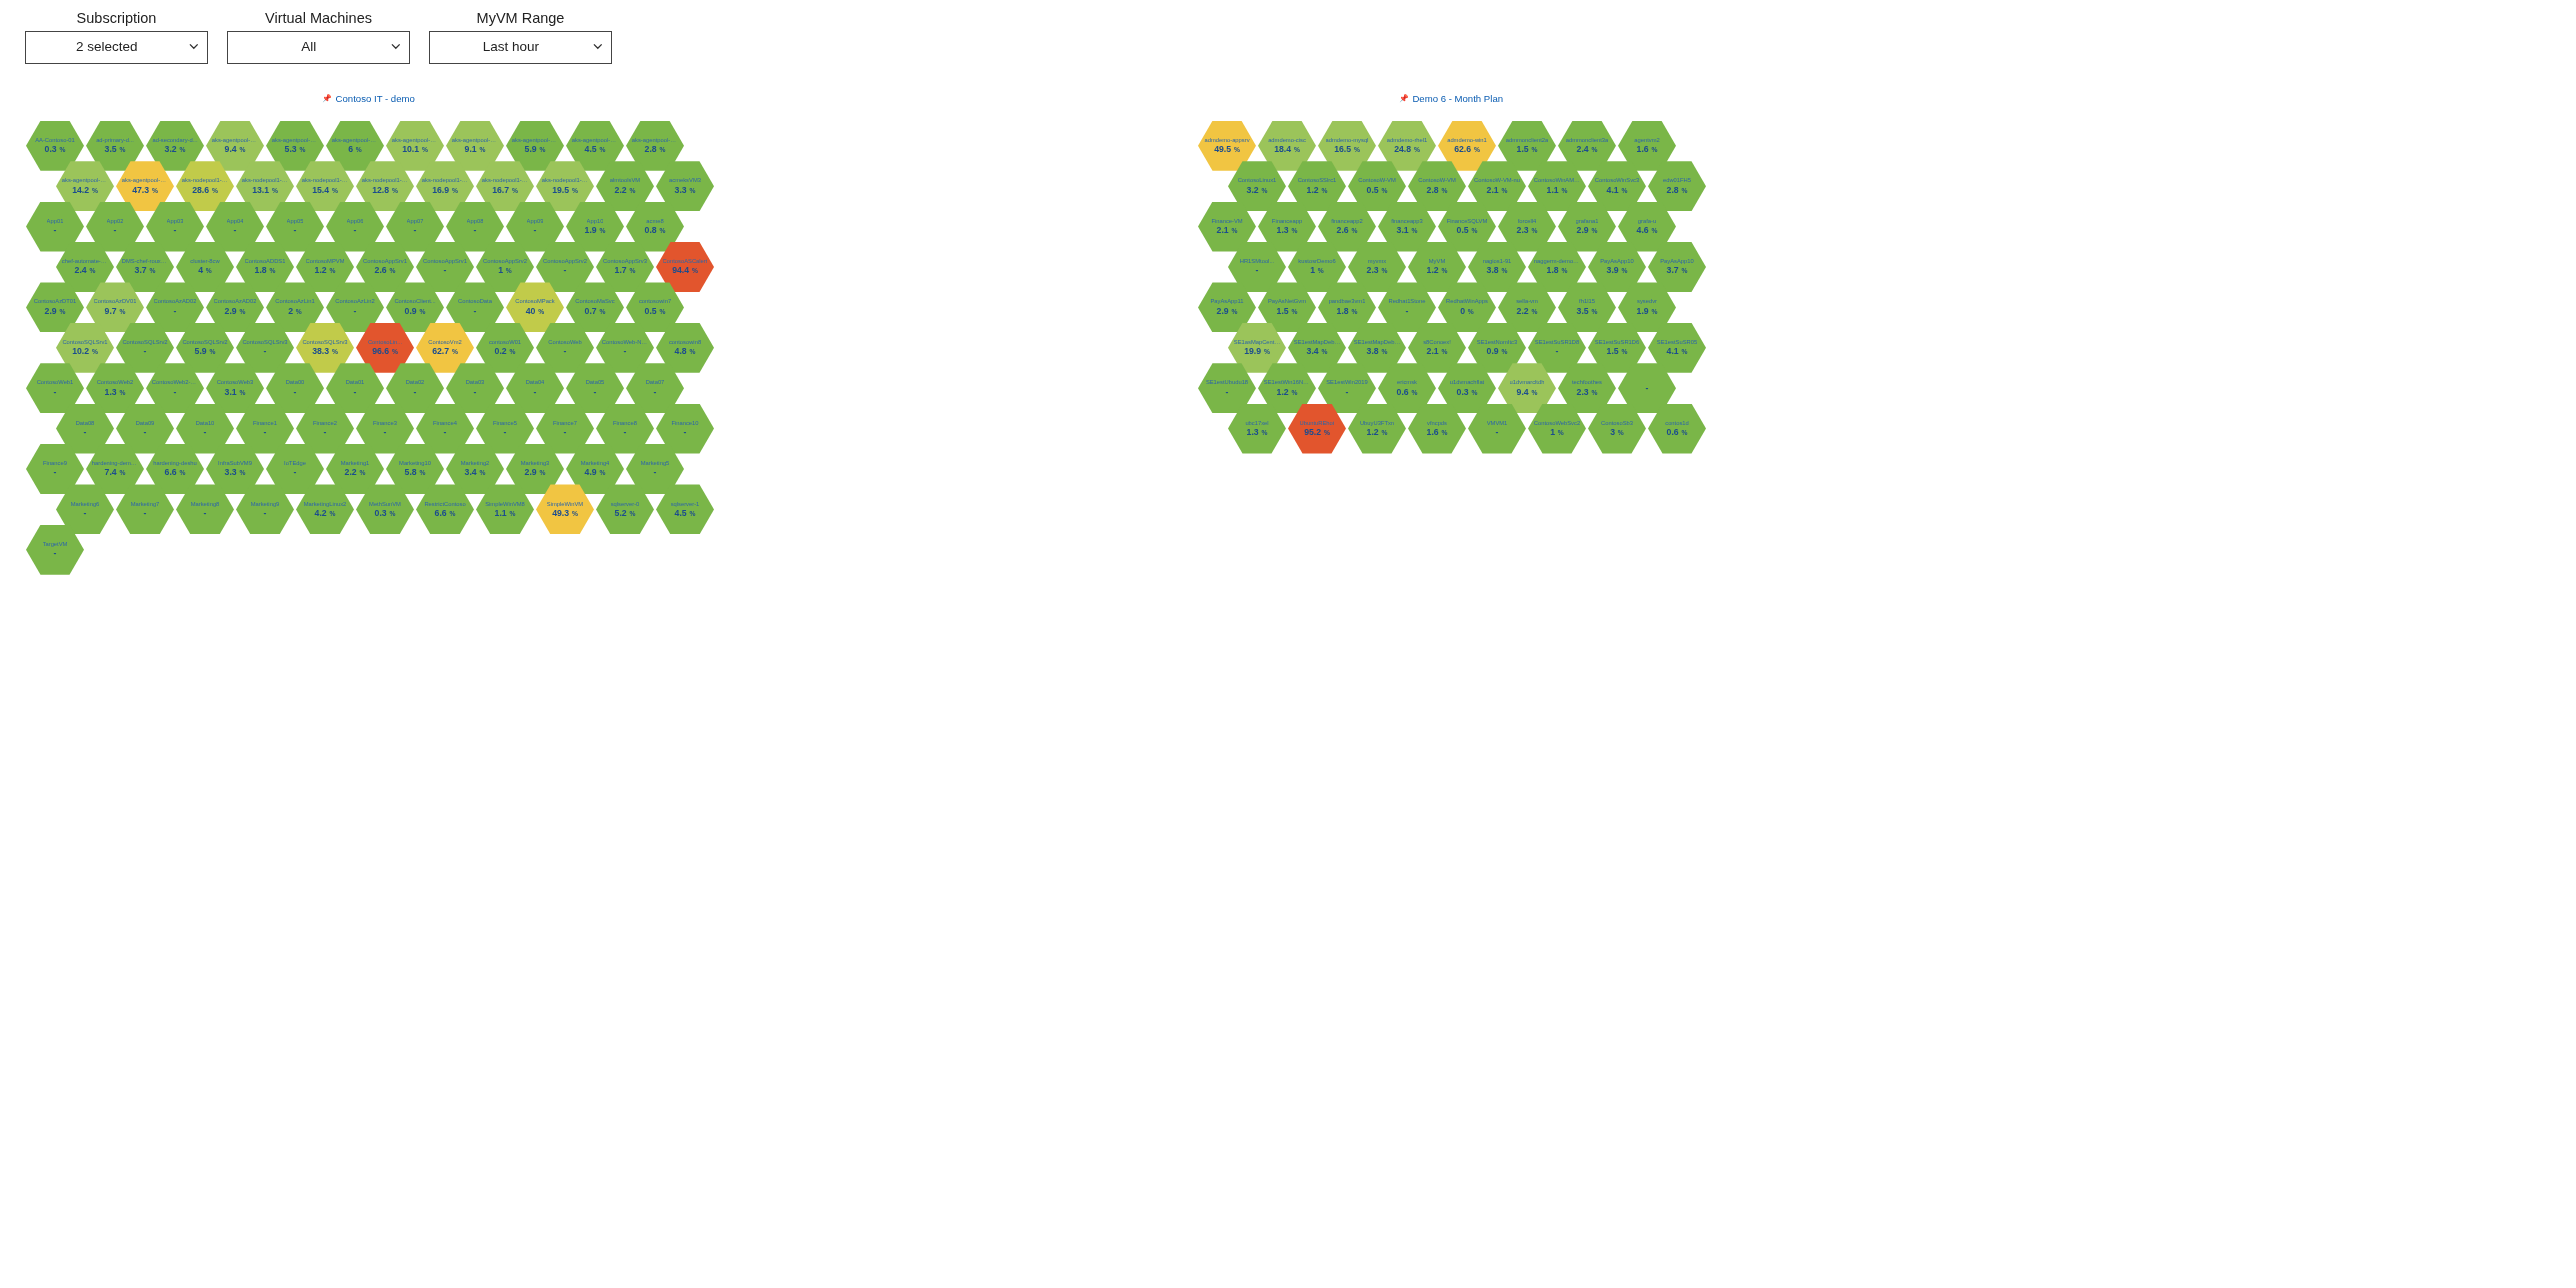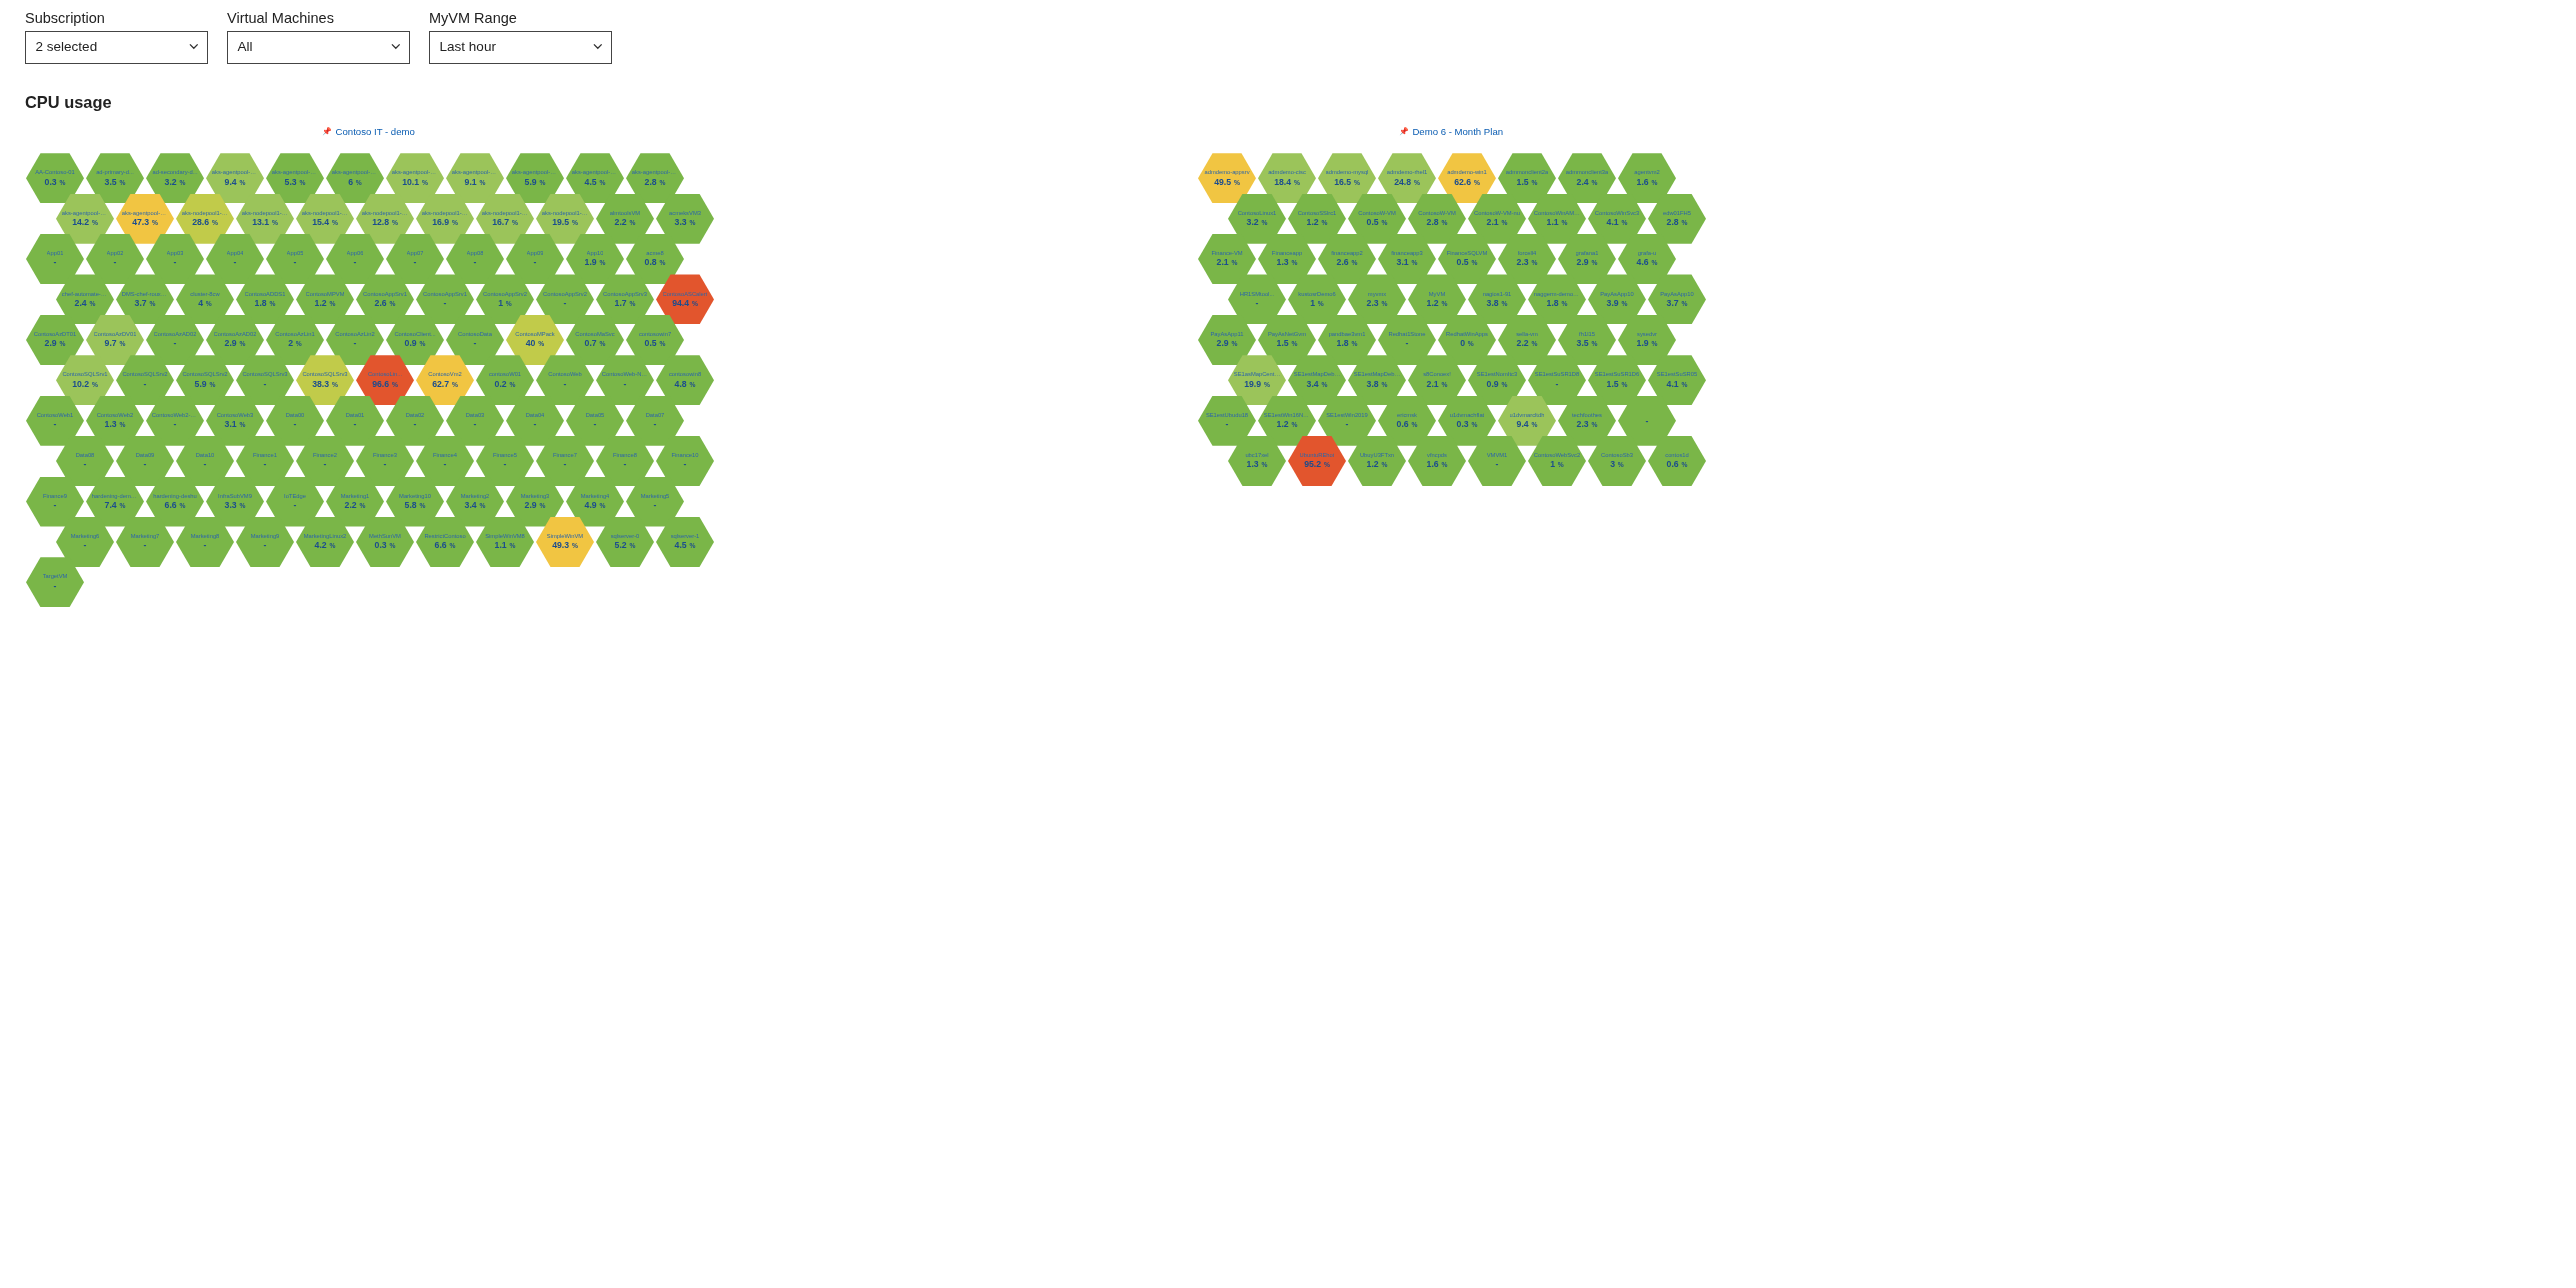--- a/index.html
+++ b/index.html
@@ -12,20 +12,21 @@
   }
   .page {
     padding: 9.6px 25px 39px 25px;
     min-width: 2410px;
   }
   .filter-bar {
     display: flex;
     gap: 19px;
     align-items: flex-start;
     margin-bottom: 29px;
+    text-align: center;
   }
   .filter-group {
     display: flex;
     flex-direction: column;
     min-width: 183px;
   }
   .filter-label {
     font-size: 14.5px;
     color: #222;
     margin-bottom: 5.8px;
@@ -160,21 +161,20 @@
         <span>Last hour</span>
         <span class="chevron">
           <svg width="11.6" height="11.6" viewBox="0 0 12 12">
               <path d="M2 4 L6 8 L10 4" stroke="#333" stroke-width="1.4" fill="none"></path>
             </svg>
         </span>
       </div>
     </div>
   </div>
 
-  <div class="section-title">CPU usage</div>
 
   <div class="groups" id="groups">
       <div class="group">
         <div style="width: 687px; display: flex; justify-content: center; margin-bottom: 7.7px;">
           <div class="group-title">
             <span class="pin" style="font-size: 7.7px;">📌</span>
             <span>Contoso IT - demo</span>
           </div>
         </div>
         <div class="comb">

